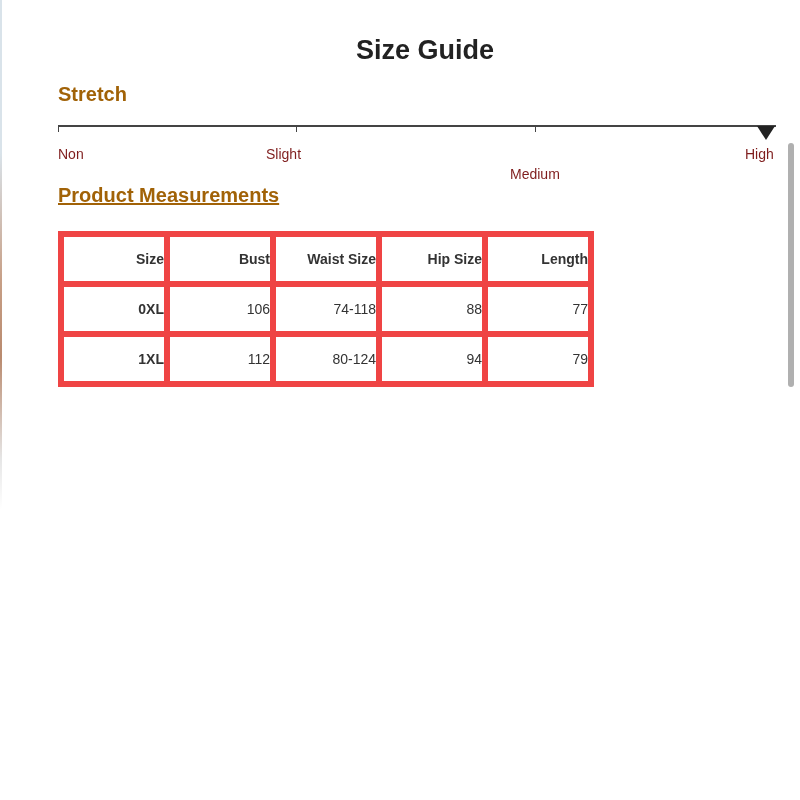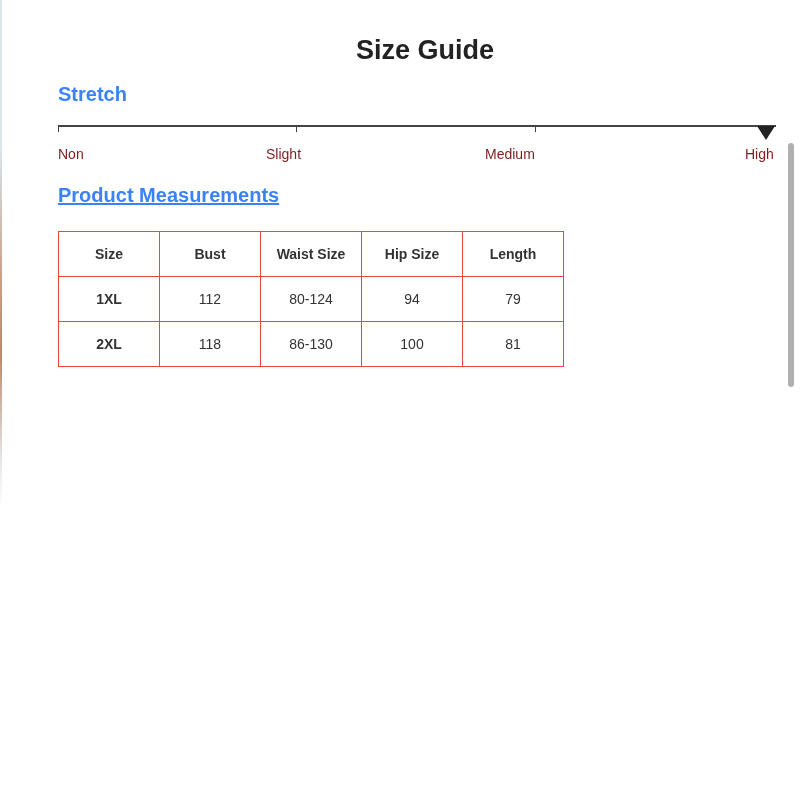--- a/index.html
+++ b/index.html
@@ -9,46 +9,46 @@
   }
   .left-edge {
     position: absolute; left: 0; top: 0; width: 2px; height: 510px;
     background: linear-gradient(to bottom, #d9e3ea 0%, #d9e3ea 30%, #c79f86 55%, #b98a6e 70%, #e6e6e6 90%, #ffffff 100%);
   }
   .title {
     position: absolute; top: 35px; left: 0; width: 850px; text-align: center;
     font-size: 27px; font-weight: bold; color: #222;
   }
   .h2 {
-    position: absolute; left: 58px; font-size: 20px; font-weight: bold; color: #3b82f6;
+    position: absolute; left: 58px; font-size: 20px; font-weight: bold; color: #a16207;
   }
   .stretch-title { top: 83px; }
   .measure-title { top: 184px; text-decoration: underline; }
   .scale { position: absolute; left: 58px; top: 125px; width: 718px; height: 40px; }
   .scale-line { position: absolute; left: 0; top: 0; width: 718px; height: 1.5px; background: #444; }
   .tick { position: absolute; top: 0; width: 1.2px; height: 7px; background: #444; }
   .tick.t0 { left: 0; }
   .tick.t1 { left: 238px; }
   .tick.t2 { left: 477px; }
   .marker {
     position: absolute; left: 699px; top: 1px; width: 0; height: 0;
     border-left: 9px solid transparent; border-right: 9px solid transparent;
     border-top: 14px solid #222;
   }
   .scale-label { position: absolute; top: 21px; font-size: 14px; color: #7f1d1d; white-space: nowrap; }
   .l0 { left: 0; }
   .l1 { left: 208px; }
-  .l2 { left: 427px; }
+  .l2 { left: 452px; margin-top: 20px; }
   .l3 { left: 687px; }
   table.measure {
     position: absolute; left: 58px; top: 231px; border-collapse: collapse;
     font-size: 14px;
   }
   table.measure th, table.measure td {
-    border: 1px solid #ef4444; width: 100px; height: 44px; text-align: center;
+    border: 6px solid #ef4444; width: 100px; height: 44px; text-align: right;
     padding: 0; color: #333;
   }
   table.measure th { font-weight: bold; font-size: 14px; }
   table.measure td.size-cell { font-weight: bold; }
   table.measure td { font-weight: normal; }
   .scrollbar {
     position: absolute; left: 788px; top: 143px; width: 6px; height: 244px;
     background: #b0b0b0; border-radius: 3px;
   }
 </style>
@@ -80,29 +80,29 @@
     <tr>
       <th>Size</th>
       <th>Bust</th>
       <th>Waist Size</th>
       <th>Hip Size</th>
       <th>Length</th>
     </tr>
   </thead>
   <tbody>
     <tr>
+      <td class="size-cell">0XL</td>
+      <td>106</td>
+      <td>74-118</td>
+      <td>88</td>
+      <td>77</td>
+    </tr>
+    <tr>
       <td class="size-cell">1XL</td>
       <td>112</td>
       <td>80-124</td>
       <td>94</td>
       <td>79</td>
-    </tr>
-    <tr>
-      <td class="size-cell">2XL</td>
-      <td>118</td>
-      <td>86-130</td>
-      <td>100</td>
-      <td>81</td>
     </tr>
   </tbody>
 </table>
 
 <div class="scrollbar"></div>
 
 </body></html>

